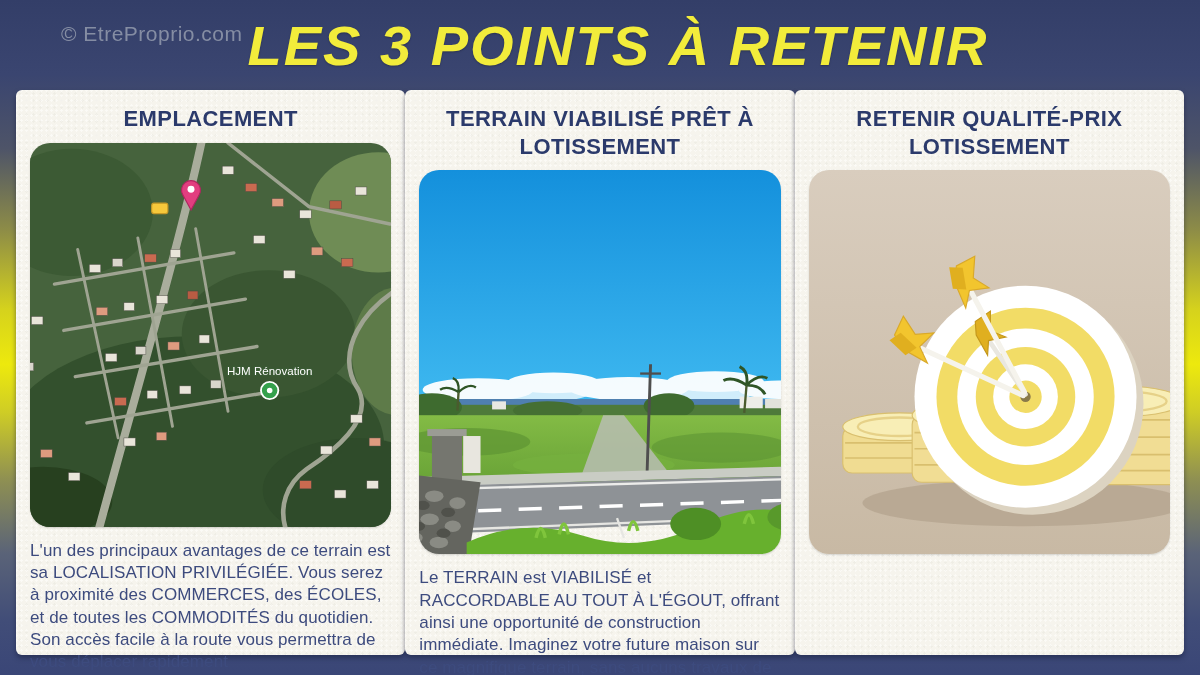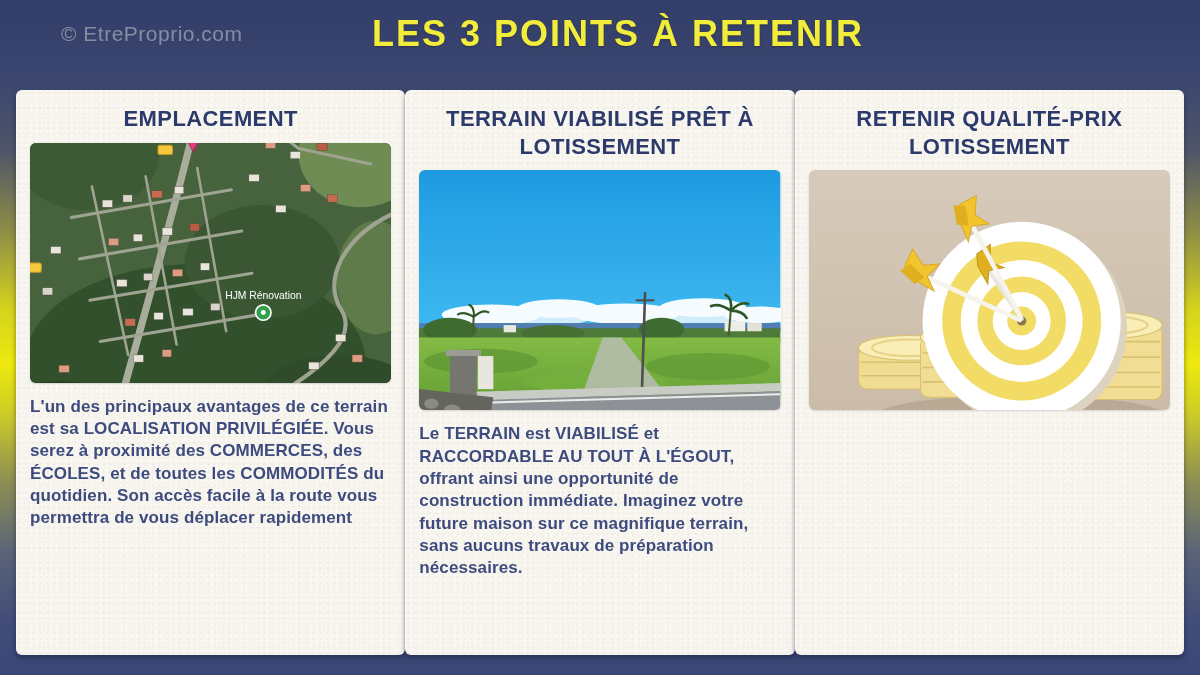--- a/index.html
+++ b/index.html
@@ -11,48 +11,48 @@
       #D6D31C 46%, #EDE90D 54%, #CFCD25 61%, #8F9052 71%,
       #5A6378 82%, #414D78 92%, #3A4677 100%);
   }
   .header{position:absolute;top:0;left:0;right:0;height:76px;margin-left:36px;}
   .watermark{
     position:absolute;left:25px;top:22px;font-size:21px;color:#8E96AA;
     letter-spacing:.5px;opacity:.9;
   }
   .page-title{
     position:absolute;top:13px;left:0;right:0;text-align:center;
-    font-size:36px;font-weight:600;letter-spacing:2px;color:#F2EC3B;
-    text-shadow:0 1px 2px rgba(0,0,0,.25);white-space:nowrap;
+    font-size:56px;font-weight:600;letter-spacing:2px;color:#F2EC3B;
+    text-shadow:0 1px 2px rgba(0,0,0,.25);white-space:nowrap;font-style:italic;
   }
   .cards-row{
     position:absolute;left:16px;right:16px;top:90px;bottom:20px;
     display:flex;gap:0;
   }
   .card{
     flex:1 1 0;min-width:0;background:#F6F4ED;border-radius:6px;
     padding:10px 14px 12px;display:flex;flex-direction:column;
     box-shadow:0 3px 5px rgba(22,28,58,.5);
     background-image:
       radial-gradient(rgba(120,110,90,.05) 1px, transparent 1.4px),
       radial-gradient(rgba(255,255,255,.5) 1px, transparent 1.4px);
     background-size:7px 7px,5px 5px;background-position:0 0,3px 3px;
   }
   .card-title{
     color:#2B3A6B;font-size:22px;font-weight:600;text-align:center;
     line-height:1.26;letter-spacing:.4px;margin:5px 0 10px;
   }
   .card-title span{display:block;}
   .card-figure{
-    height:240px;flex:none;border-radius:6px;overflow:hidden;
+    height:384px;flex:none;border-radius:20px;overflow:hidden;
     box-shadow:0 1px 2px rgba(0,0,0,.15);
   }
   .card-figure svg{display:block;width:100%;height:100%;}
   .card-body{
-    color:#3D4B7E;font-size:17px;line-height:1.31;font-weight:700;
+    color:#3D4B7E;font-size:17px;line-height:1.31;font-weight:400;
     margin-top:13px;letter-spacing:.1px;
   }
 </style>
 </head>
 <body>
 
 <div class="stage">
   <div class="header">
     <div class="watermark">© EtreProprio.com</div>
     <div class="page-title">LES 3 POINTS À RETENIR</div>

